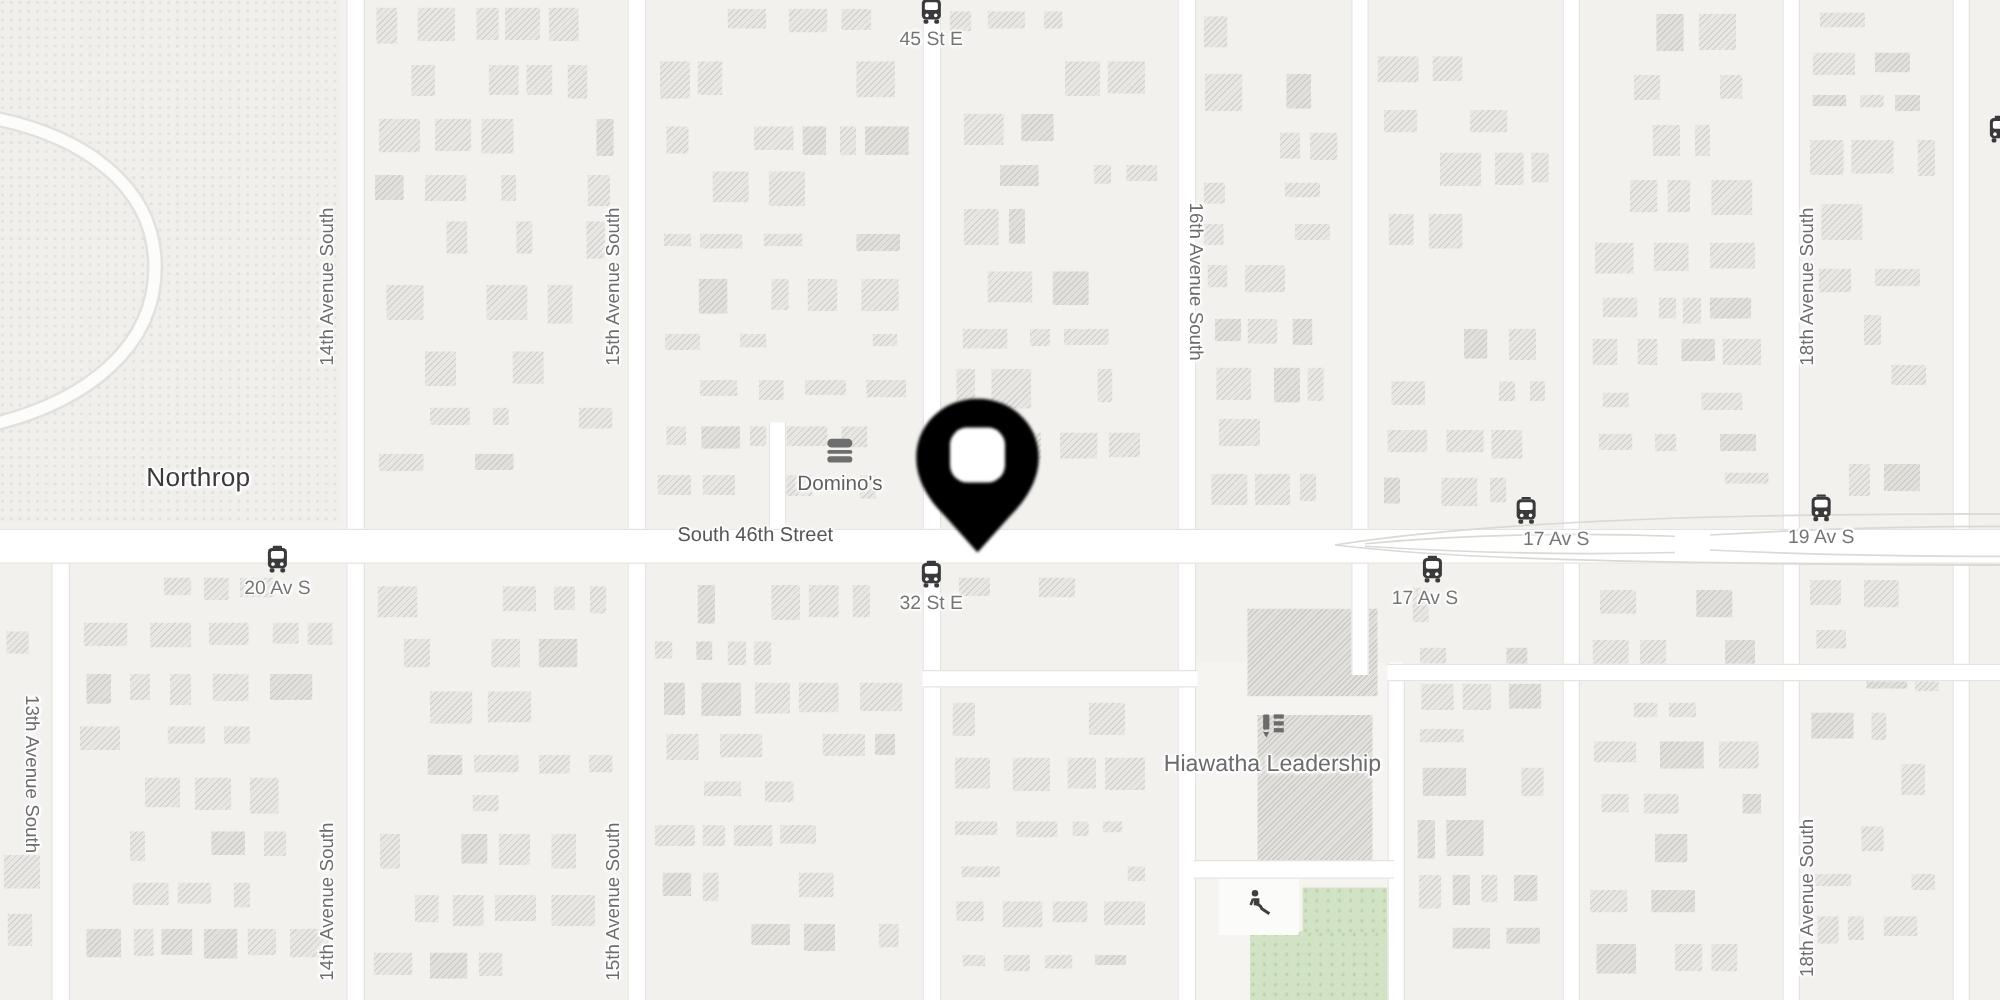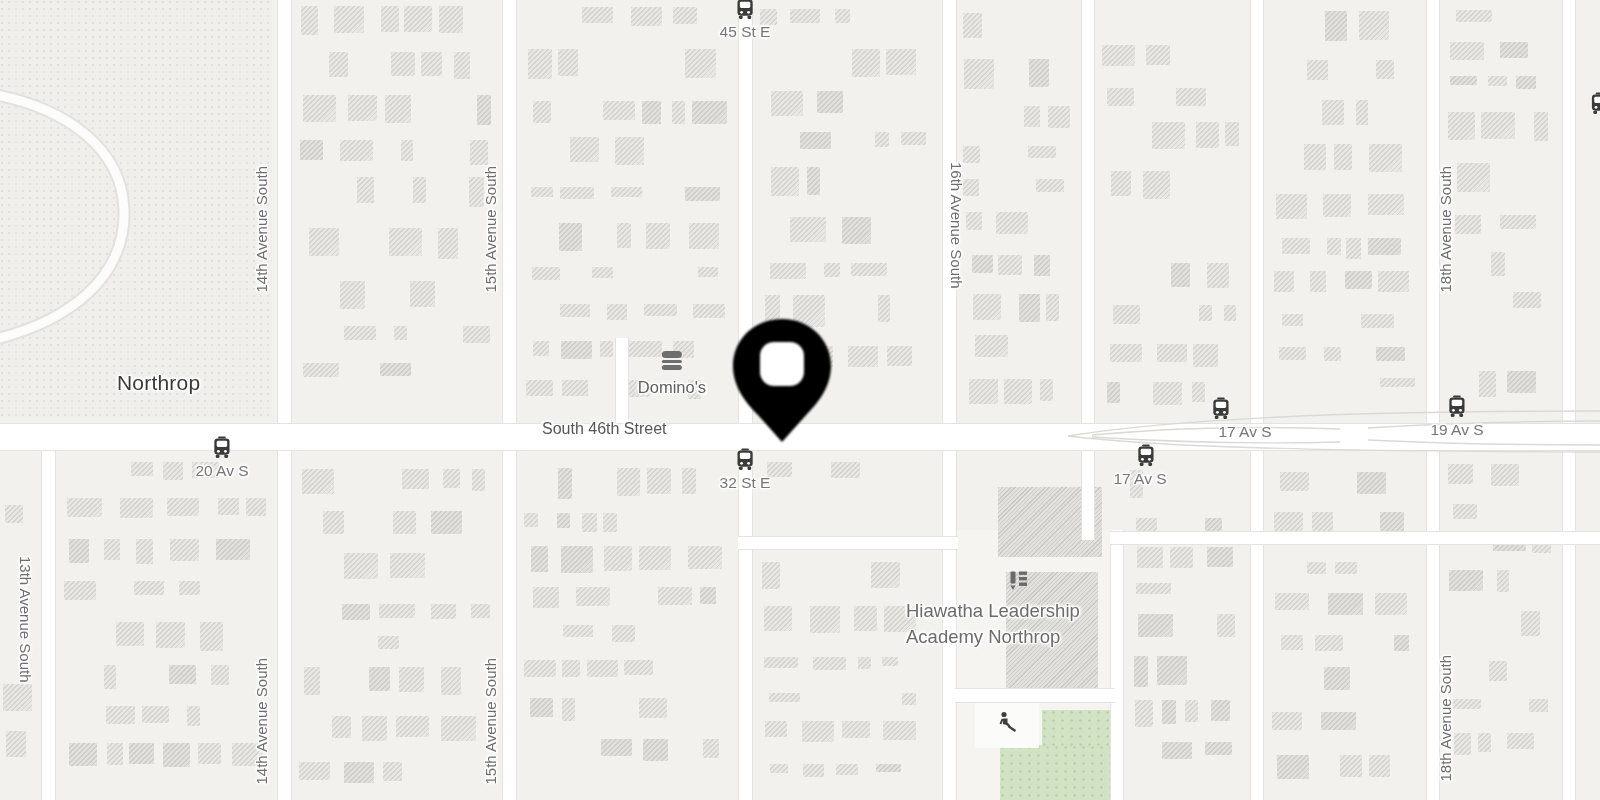--- a/index.html
+++ b/index.html
@@ -530,23 +530,22 @@
     <div class="poi-name halo" style="margin-top:7px">Domino's</div>
   </div>
 
   <svg class="abs" style="left:1008px;top:570px" width="20" height="21" viewBox="0 0 20 21" fill="#6b6b6b">
     <rect x="2.5" y="1.5" width="5" height="12" rx="1"></rect>
     <path d="M2.5 15.5 l2.5 4.5 2.5-4.5z"></path>
     <rect x="11" y="1.5" width="8" height="3.4"></rect>
     <rect x="11" y="7" width="8" height="3.4"></rect>
     <rect x="11" y="12.5" width="8" height="3.4"></rect>
   </svg>
-  <div class="lbl school-name halo" style="left:906px;top:598px;width:240px">
+  <div class="lbl school-name halo" style="left:931px;top:598px;width:240px">
     <span style="display:block">Hiawatha Leadership</span>
-    <span style="display:block">Academy Northrop</span>
   </div>
 
   <svg class="abs" style="left:996px;top:710px" width="24" height="24" viewBox="0 0 24 24">
     <circle cx="8" cy="4.5" r="2.6" fill="#3f3f3f"></circle>
     <path d="M6.5 8.5 h5 v5 h-4 z" fill="#3f3f3f"></path>
     <path d="M7 13 q5 0 6.5 4 l6 4" stroke="#3f3f3f" stroke-width="2.4" fill="none"></path>
     <path d="M6.5 9 l-2 5" stroke="#3f3f3f" stroke-width="2" fill="none"></path>
   </svg>
 
   <svg class="pin" style="left:726px;top:314px" width="112" height="134" viewBox="0 0 112 134">

